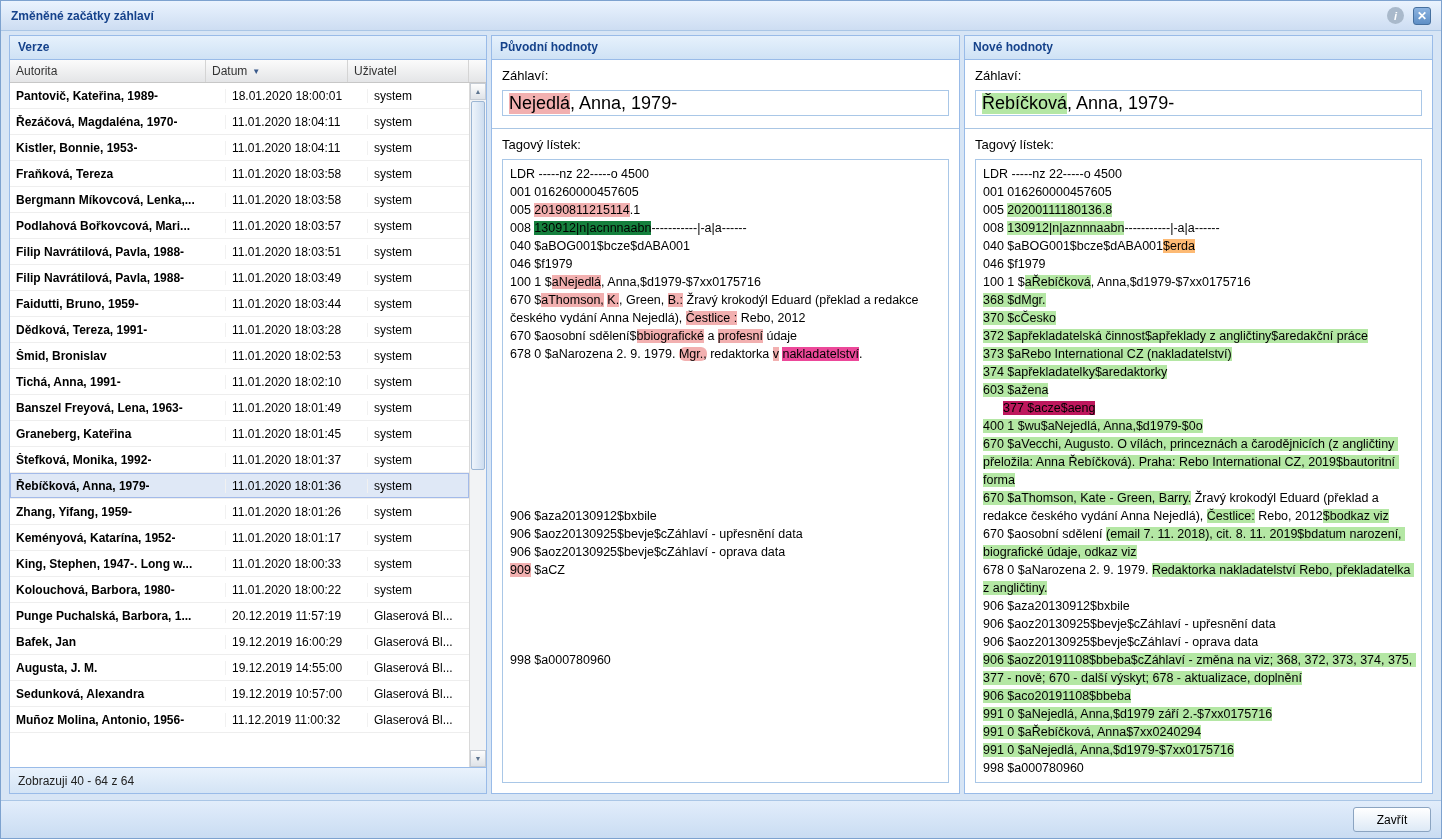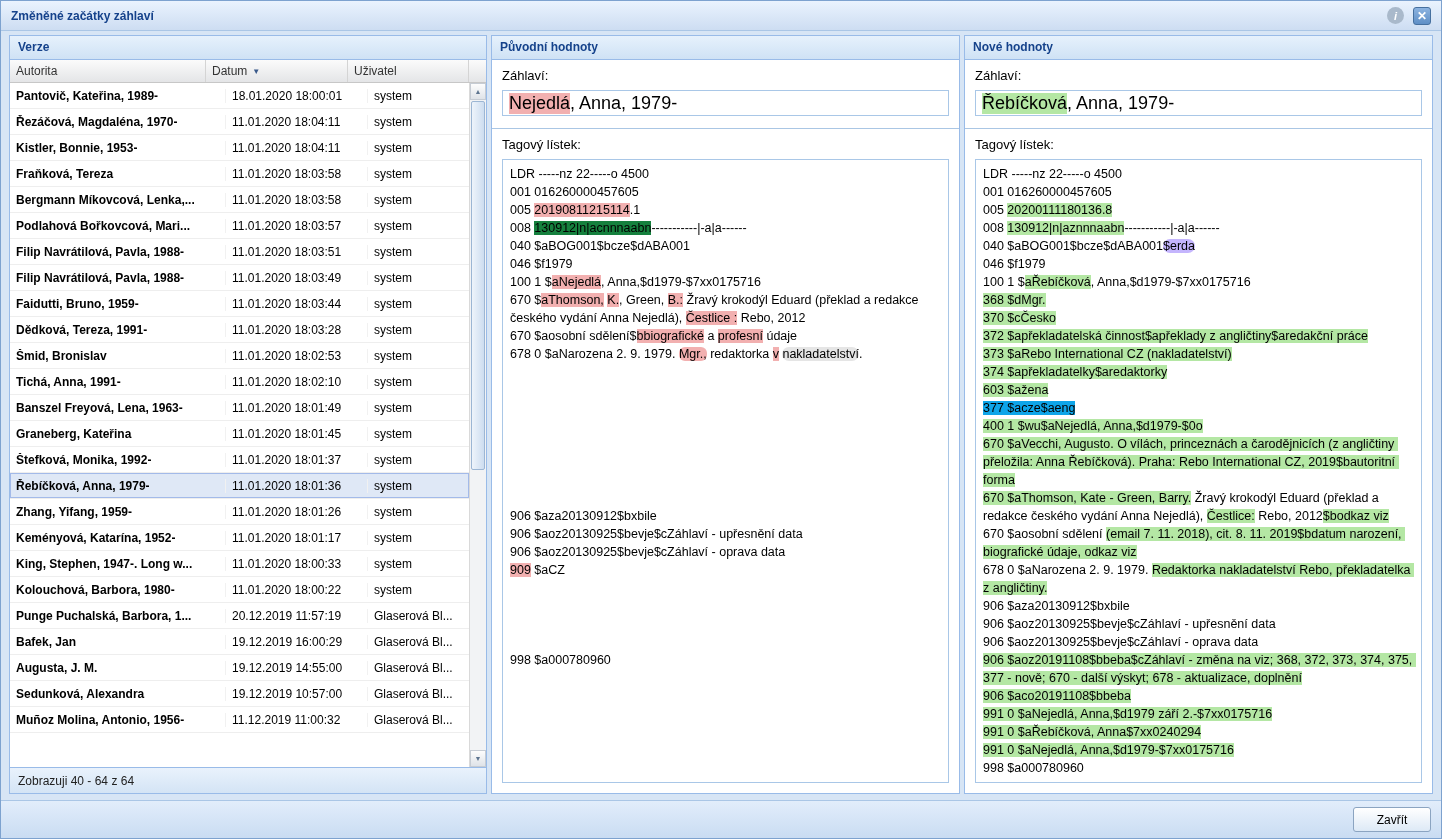--- a/index.html
+++ b/index.html
@@ -291,21 +291,21 @@
         <div class="tag-box" id="orig-marc">
             <div class="marc-line"><span>LDR -----nz 22-----o 4500</span></div>
             <div class="marc-line"><span>001 016260000457605</span></div>
             <div class="marc-line"><span>005 </span><span class="hl" style="background-color: rgb(242, 176, 176);">20190811215114</span><span>.1</span></div>
             <div class="marc-line"><span>008 </span><span class="hl" style="background-color: #15803d;">130912|n|acnnnaabn</span><span>-----------|-a|a------</span></div>
             <div class="marc-line"><span>040 $aBOG001$bcze$dABA001</span></div>
             <div class="marc-line"><span>046 $f1979</span></div>
             <div class="marc-line"><span>100 1 $</span><span class="hl" style="background-color: rgb(242, 176, 176);">aNejedlá</span><span>, Anna,$d1979-$7xx0175716</span></div>
             <div class="marc-line"><span>670 $</span><span class="hl" style="background-color: rgb(242, 176, 176);">aThomson,</span><span> </span><span class="hl" style="background-color: rgb(242, 176, 176);">K.</span><span>, Green, </span><span class="hl" style="background-color: rgb(242, 176, 176);">B.:</span><span> Žravý krokodýl Eduard (překlad a redakce českého vydání Anna Nejedlá), </span><span class="hl" style="background-color: rgb(242, 176, 176);">Čestlice :</span><span> Rebo, 2012</span></div>
             <div class="marc-line"><span>670 $aosobní sdělení$</span><span class="hl" style="background-color: rgb(242, 176, 176);">bbiografické</span><span> a </span><span class="hl" style="background-color: rgb(242, 176, 176);">profesní</span><span> údaje</span></div>
-            <div class="marc-line"><span>678 0 $aNarozena 2. 9. 1979. </span><span class="hl" style="background-color: rgb(242, 176, 176); border-radius: 6px;">Mgr.,</span><span> redaktorka </span><span class="hl" style="background-color: rgb(242, 176, 176);">v</span><span> </span><span class="hl" style="background-color: #e5e5e5; border-radius: 7px;">nakladatelství</span><span>.</span></div>
+            <div class="marc-line"><span>678 0 $aNarozena 2. 9. 1979. </span><span class="hl" style="background-color: rgb(242, 176, 176); border-radius: 6px;">Mgr.,</span><span> redaktorka </span><span class="hl" style="background-color: rgb(242, 176, 176);">v</span><span> </span><span class="hl" style="background-color: #ec4899;">nakladatelství</span><span>.</span></div>
             <div class="marc-line">&nbsp;</div>
             <div class="marc-line">&nbsp;</div>
             <div class="marc-line">&nbsp;</div>
             <div class="marc-line">&nbsp;</div>
             <div class="marc-line">&nbsp;</div>
             <div class="marc-line">&nbsp;</div>
             <div class="marc-line">&nbsp;</div>
             <div class="marc-line">&nbsp;</div>
             <div class="marc-line"><span>906 $aza20130912$bxbile</span></div>
             <div class="marc-line"><span>906 $aoz20130925$bevje$cZáhlaví - upřesnění data</span></div>
@@ -329,30 +329,30 @@
             <span>, Anna, 1979-</span>
           </div>
       </div>
       <div class="values-bottom">
         <div class="field-label">Tagový lístek:</div>
         <div class="tag-box" id="new-marc">
             <div class="marc-line"><span>LDR -----nz 22-----o 4500</span></div>
             <div class="marc-line"><span>001 016260000457605</span></div>
             <div class="marc-line"><span>005 </span><span class="hl" style="background-color: rgb(180, 231, 164);">20200111180136.8</span></div>
             <div class="marc-line"><span>008 </span><span class="hl" style="background-color: rgb(180, 231, 164);">130912|n|aznnnaabn</span><span>-----------|-a|a------</span></div>
-            <div class="marc-line"><span>040 $aBOG001$bcze$dABA001</span><span class="hl" style="background-color: #c4b5fd; border-radius: 7px;">$erda</span></div>
+            <div class="marc-line"><span>040 $aBOG001$bcze$dABA001</span><span class="hl" style="background-color: #fdba74;">$erda</span></div>
             <div class="marc-line"><span>046 $f1979</span></div>
             <div class="marc-line"><span>100 1 $</span><span class="hl" style="background-color: rgb(180, 231, 164);">aŘebíčková</span><span>, Anna,$d1979-$7xx0175716</span></div>
             <div class="marc-line"><span class="hl" style="background-color: rgb(180, 231, 164);">368 $dMgr.</span></div>
             <div class="marc-line"><span class="hl" style="background-color: rgb(180, 231, 164);">370 $cČesko</span></div>
             <div class="marc-line"><span class="hl" style="background-color: rgb(180, 231, 164);">372 $apřekladatelská činnost$apřeklady z angličtiny$aredakční práce</span></div>
             <div class="marc-line"><span class="hl" style="background-color: rgb(180, 231, 164);">373 $aRebo International CZ (nakladatelství)</span></div>
             <div class="marc-line"><span class="hl" style="background-color: rgb(180, 231, 164);">374 $apřekladatelky$aredaktorky</span></div>
             <div class="marc-line"><span class="hl" style="background-color: rgb(180, 231, 164);">603 $ažena</span></div>
-            <div class="marc-line"><span class="hl" style="background-color: #0ea5e9;">377 $acze$aeng</span></div>
+            <div class="marc-line"><span class="hl" style="background-color: #be185d; margin-left: 20px;">377 $acze$aeng</span></div>
             <div class="marc-line"><span class="hl" style="background-color: rgb(180, 231, 164);">400 1 $wu$aNejedlá, Anna,$d1979-$0o</span></div>
             <div class="marc-line"><span class="hl" style="background-color: rgb(180, 231, 164);">670 $aVecchi, Augusto. O vílách, princeznách a čarodějnicích (z angličtiny přeložila: Anna Řebíčková). Praha: Rebo International CZ, 2019$bautoritní forma</span></div>
             <div class="marc-line"><span class="hl" style="background-color: rgb(180, 231, 164);">670 $aThomson, Kate - Green, Barry.</span><span> Žravý krokodýl Eduard (překlad a redakce českého vydání Anna Nejedlá), </span><span class="hl" style="background-color: rgb(180, 231, 164);">Čestlice:</span><span> Rebo, 2012</span><span class="hl" style="background-color: rgb(180, 231, 164);">$bodkaz viz</span></div>
             <div class="marc-line"><span>670 $aosobní sdělení </span><span class="hl" style="background-color: rgb(180, 231, 164);">(email 7. 11. 2018), cit. 8. 11. 2019$bdatum narození, biografické údaje, odkaz viz</span></div>
             <div class="marc-line"><span>678 0 $aNarozena 2. 9. 1979. </span><span class="hl" style="background-color: rgb(180, 231, 164);">Redaktorka nakladatelství Rebo, překladatelka z angličtiny.</span></div>
             <div class="marc-line"><span>906 $aza20130912$bxbile</span></div>
             <div class="marc-line"><span>906 $aoz20130925$bevje$cZáhlaví - upřesnění data</span></div>
             <div class="marc-line"><span>906 $aoz20130925$bevje$cZáhlaví - oprava data</span></div>
             <div class="marc-line"><span class="hl" style="background-color: rgb(180, 231, 164);">906 $aoz20191108$bbeba$cZáhlaví - změna na viz; 368, 372, 373, 374, 375, 377 - nově; 670 - další výskyt; 678 - aktualizace, doplnění</span></div>
             <div class="marc-line"><span class="hl" style="background-color: rgb(180, 231, 164);">906 $aco20191108$bbeba</span></div>

